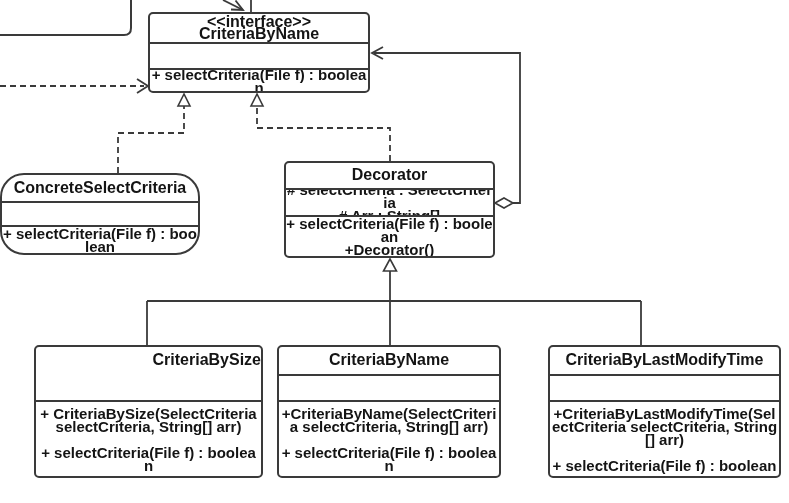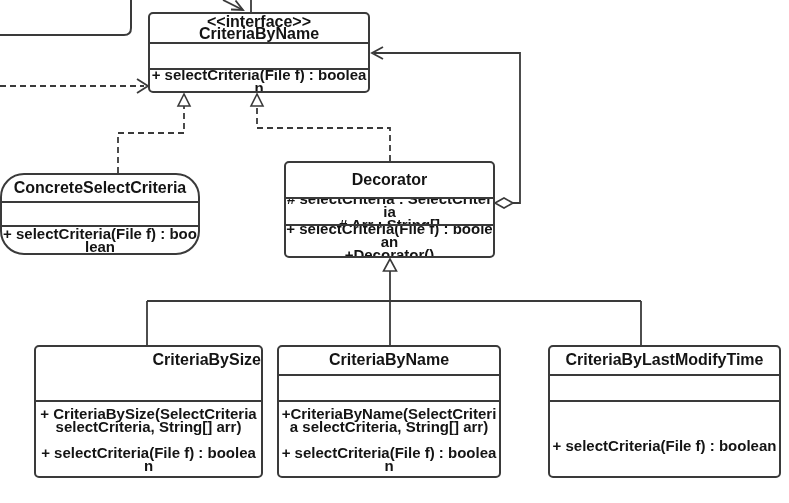--- a/index.html
+++ b/index.html
@@ -51,21 +51,21 @@
   .box-select   .c1 { height: 28px; }
   .box-select   .c2 { height: 26px; }
   .box-select   .c3 { flex: 1; }
 
   .box-concrete { left: 0;  top: 173px; width: 200px; height: 82px; border-radius: 24px; }
   .box-concrete .c1 { height: 26px; }
   .box-concrete .c2 { height: 24px; }
   .box-concrete .c3 { flex: 1; }
 
   .box-decorator { left: 284px; top: 161px; width: 211px; height: 97px; }
-  .box-decorator .c1 { height: 34px; }
+  .box-decorator .c1 { height: 25px; }
   .box-decorator .c2 { height: 27px; }
   .box-decorator .c3 { flex: 1; }
 
   .box-bottom { top: 345px; height: 133px; }
   .box-bottom .c1 { height: 27px; }
   .box-bottom .c2 { height: 26px; }
   .box-bottom .c3 { flex: 1; }
 
   .box-size { left: 34px;  width: 229px; align-items: flex-end; }
   .box-name { left: 277px; width: 224px; }
@@ -182,17 +182,18 @@
       <div class="line gap-before">+ selectCriteria(File f) : boolean</div>
     </div>
   </div>
 
   <div class="uml-class box-bottom box-last">
     <div class="cmp c1 title-cmp">
       <div class="line">CriteriaByLastModifyTime</div>
     </div>
     <div class="cmp c2"></div>
     <div class="cmp c3 methods-wide">
+      <div class="line">+CriteriaByLastModifyTime(SelectCriteria selectCriteria, String[] arr)</div>
       <div class="line gap-before">+ selectCriteria(File f) : boolean</div>
     </div>
   </div>
 
 </div>
 
 </body></html>

